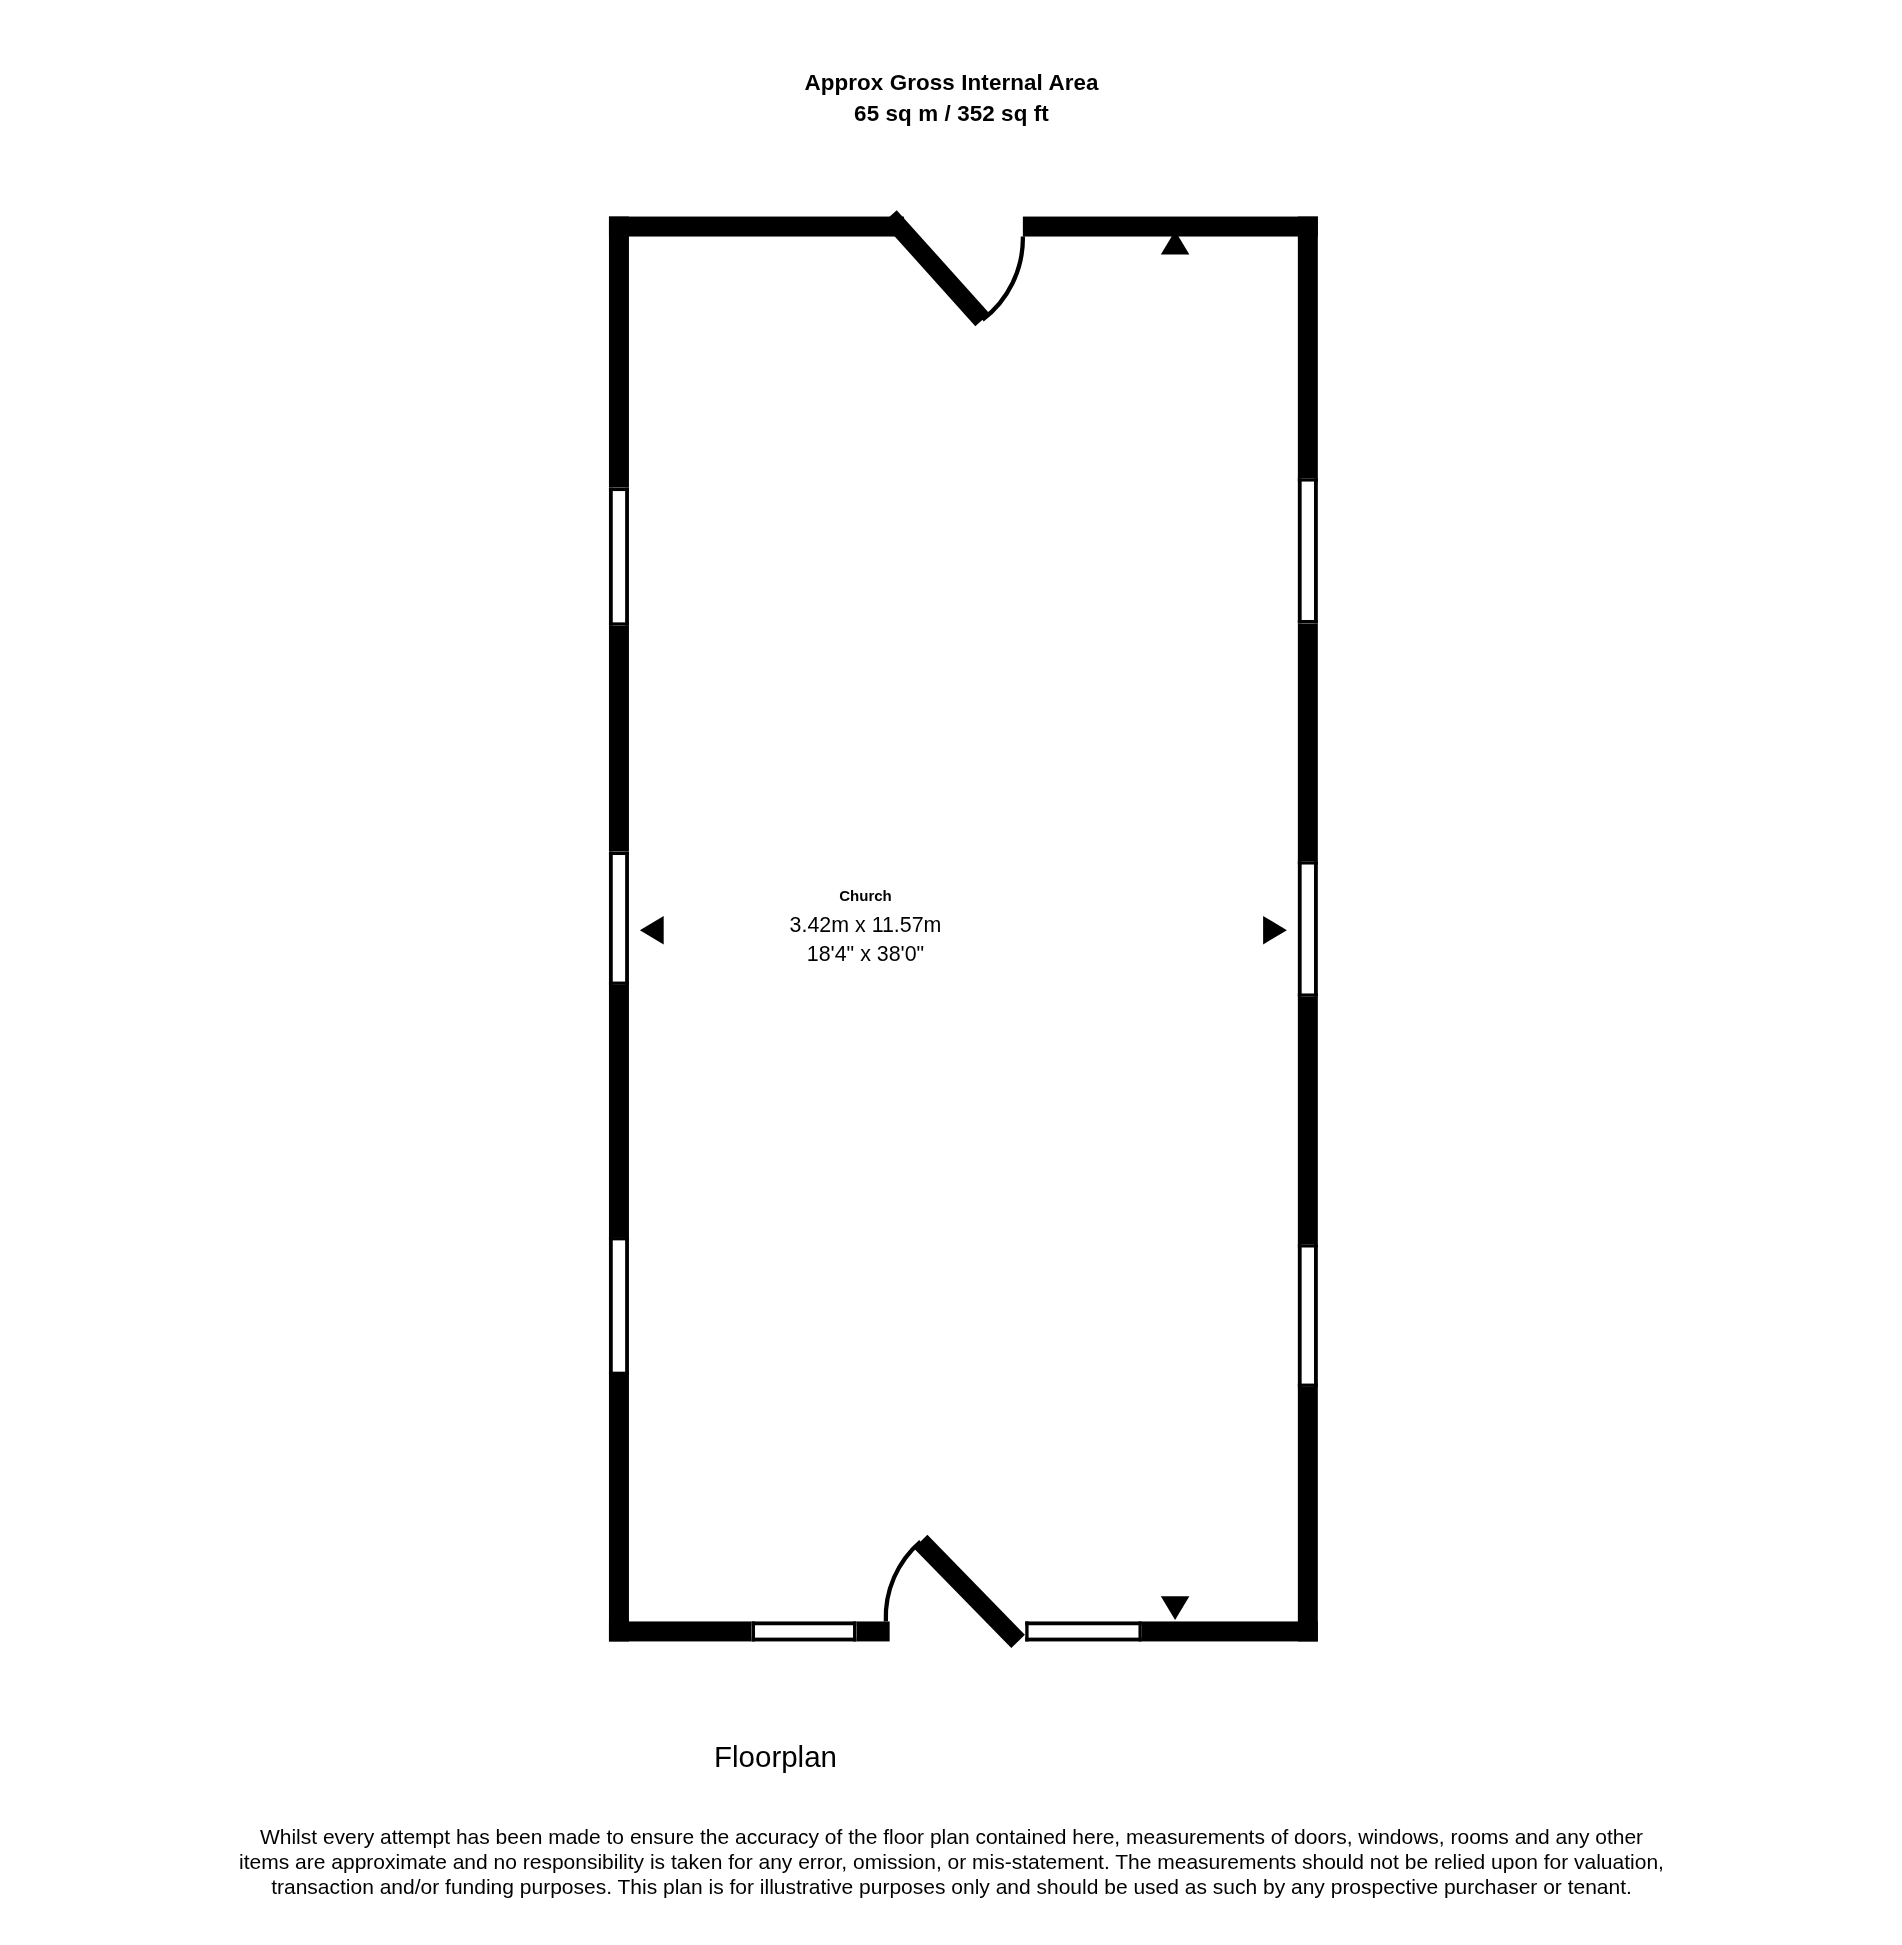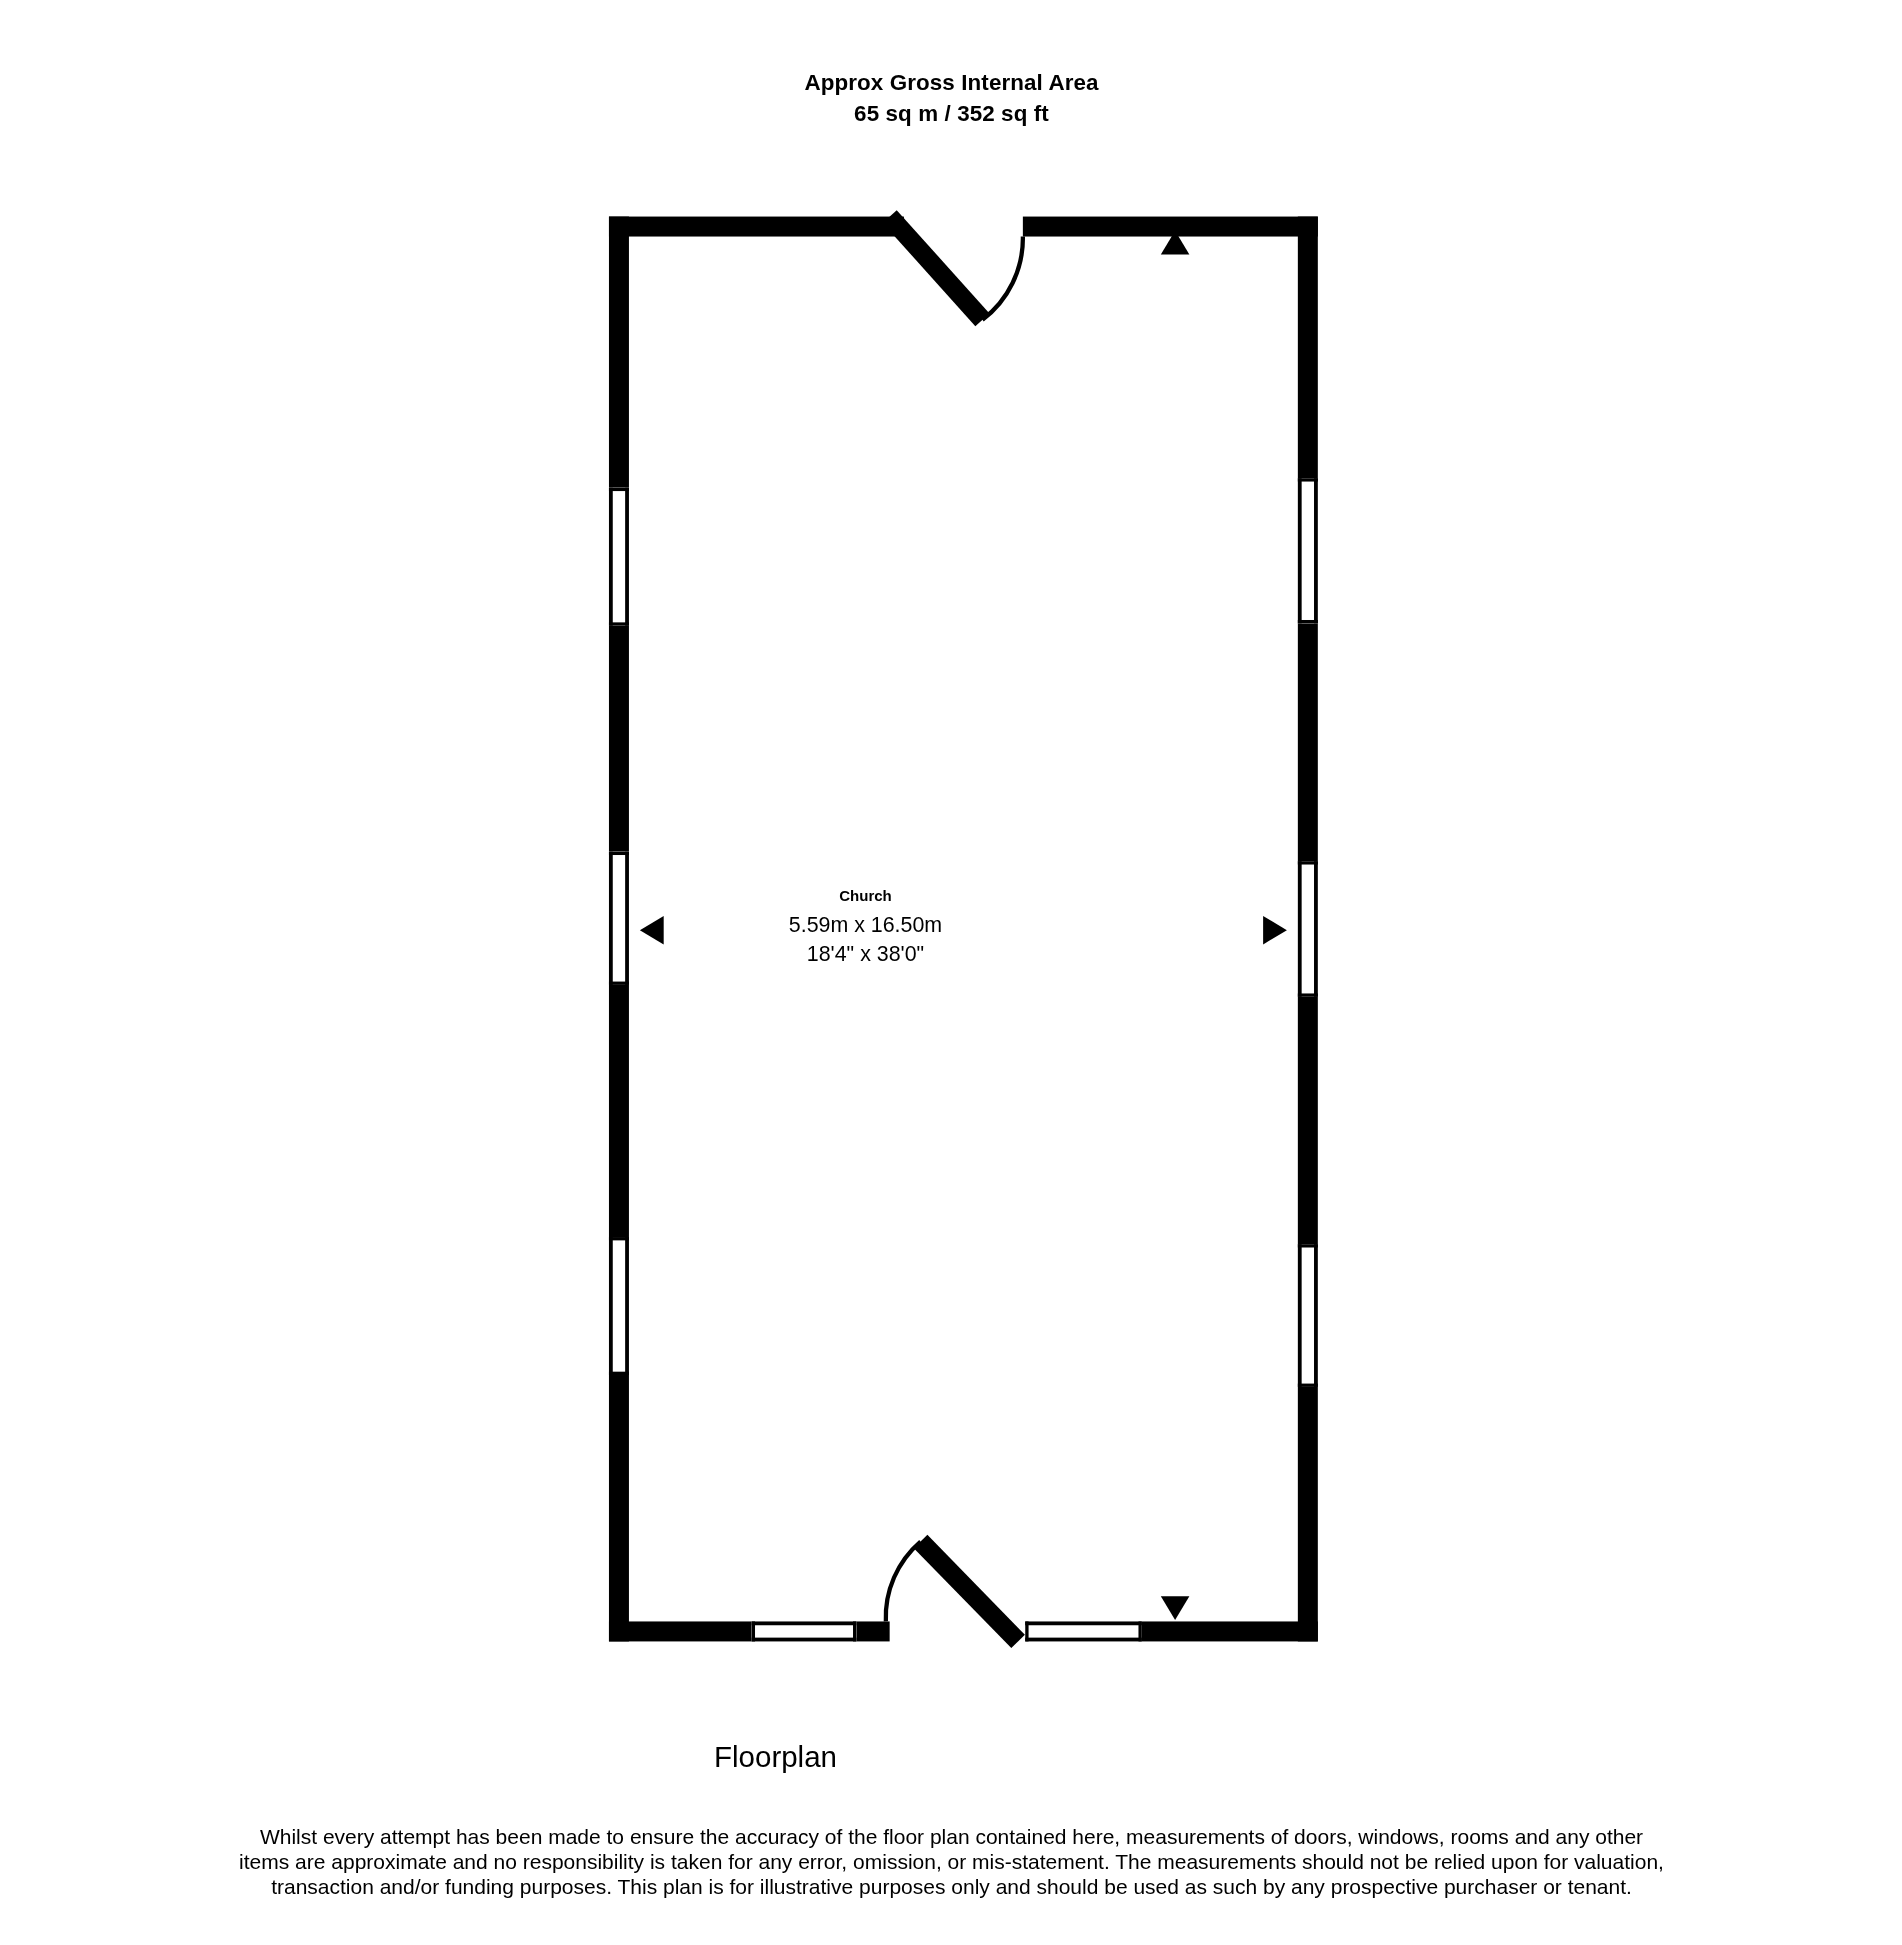--- a/index.html
+++ b/index.html
@@ -184,20 +184,20 @@
   </g>
 
   <polygon points="2440,535 2470,485 2500,535" fill="#000000"></polygon>
   <polygon points="2440,3355 2470,3405 2500,3355" fill="#000000"></polygon>
   <polygon points="1395,1925 1345,1955 1395,1985" fill="#000000"></polygon>
   <polygon points="2655,1925 2705,1955 2655,1985" fill="#000000"></polygon>
 </svg>
 
 <div id="room-label">
   <div class="room-name">Church</div>
-  <div class="room-dim">5.59m x 16.50m</div>
+  <div class="room-dim">3.42m x 11.57m</div>
   <div class="room-dim">18'4" x 38'0"</div>
 </div>
 
 <div id="caption">Floorplan</div>
 
 <div id="disclaimer">Whilst every attempt has been made to ensure the accuracy of the floor plan contained here, measurements of doors, windows, rooms and any other items are approximate and no responsibility is taken for any error, omission, or mis-statement. The measurements should not be relied upon for valuation, transaction and/or funding purposes. This plan is for illustrative purposes only and should be used as such by any prospective purchaser or tenant.</div>
 
 
 </body></html>

